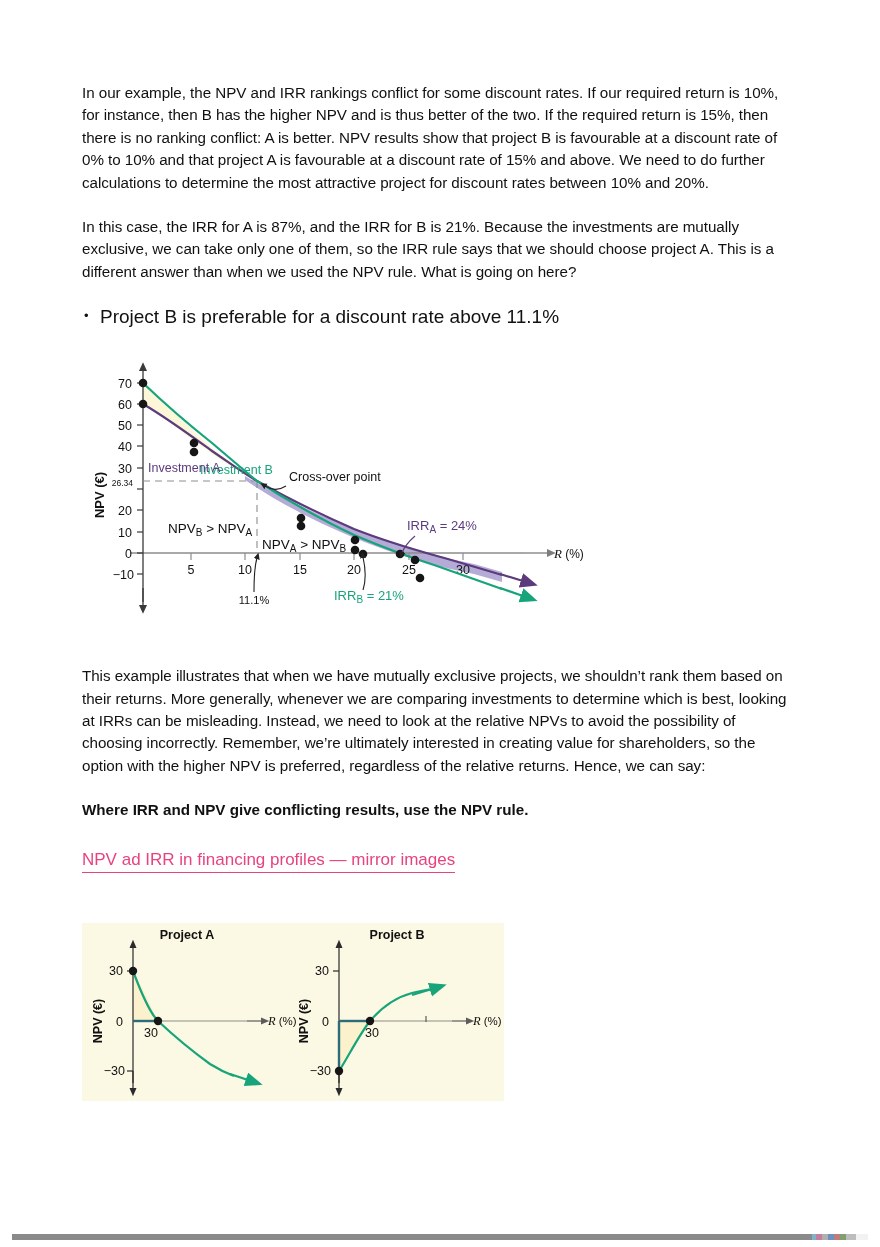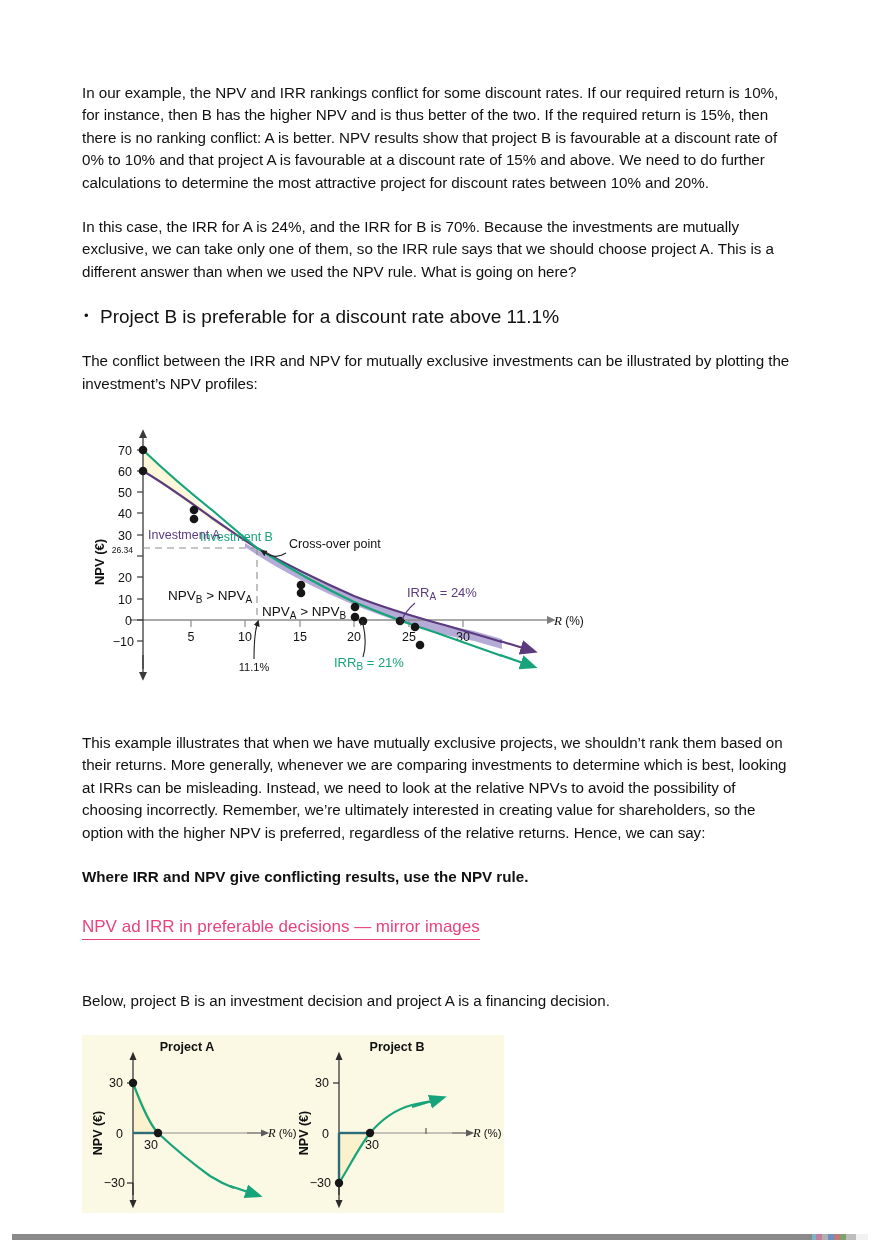--- a/index.html
+++ b/index.html
@@ -135,27 +135,26 @@
   }
 </style>
 </head>
 <body>
 
 <div class="page">
   <div class="content">
 
     <p class="para">In our example, the NPV and IRR rankings conflict for some discount rates. If our required return is 10%, for instance, then B has the higher NPV and is thus better of the two. If the required return is 15%, then there is no ranking conflict: A is better. NPV results show that project B is favourable at a discount rate of 0% to 10% and that project A is favourable at a discount rate of 15% and above. We need to do further calculations to determine the most attractive project for discount rates between 10% and 20%.</p>
 
-    <p class="para">In this case, the IRR for A is 24%, and the IRR for B is 70%. Because the investments are mutually exclusive, we can take only one of them, so the IRR rule says that we should choose project A. This is a different answer than when we used the NPV rule. What is going on here?</p>
+    <p class="para">In this case, the IRR for A is 87%, and the IRR for B is 21%. Because the investments are mutually exclusive, we can take only one of them, so the IRR rule says that we should choose project A. This is a different answer than when we used the NPV rule. What is going on here?</p>
 
     <ul class="bullets">
       <li>Project B is preferable for a discount rate above 11.1%</li>
     </ul>
 
-    <p class="para">The conflict between the IRR and NPV for mutually exclusive investments can be illustrated by plotting the investment’s NPV profiles:</p>
 
     <div class="fig-main">
       <svg width="712" height="285" viewBox="0 0 712 285">
         <defs>
           <marker id="arrEnd" markerWidth="9" markerHeight="9" refX="1" refY="3.2" orient="auto">
             <path d="M0,0 L7,3.2 L0,6.4 z" fill="#7d7d7d"></path>
           </marker>
           <marker id="arrUp" markerWidth="9" markerHeight="9" refX="1" refY="3.2" orient="auto">
             <path d="M0,0 L7,3.2 L0,6.4 z" fill="#3a3a3a"></path>
           </marker>
@@ -280,24 +279,23 @@
 
         <text x="22" y="145" font-family="Liberation Sans, sans-serif" font-size="13" font-weight="bold" fill="#111" text-anchor="middle" transform="rotate(-90 22 145)">NPV (€)</text>
       </svg>
     </div>
 
     <p class="para">This example illustrates that when we have mutually exclusive projects, we shouldn’t rank them based on their returns. More generally, whenever we are comparing investments to determine which is best, looking at IRRs can be misleading. Instead, we need to look at the relative NPVs to avoid the possibility of choosing incorrectly. Remember, we’re ultimately interested in creating value for shareholders, so the option with the higher NPV is preferred, regardless of the relative returns. Hence, we can say:</p>
 
     <p class="bold-rule">Where IRR and NPV give conflicting results, use the NPV rule.</p>
 
     <div class="heading-wrap">
-      <h2 class="pink-heading">NPV ad IRR in preferable decisions — mirror images</h2>
+      <h2 class="pink-heading">NPV ad IRR in financing profiles — mirror images</h2>
     </div>
 
-    <p class="para">Below, project B is an investment decision and project A is a financing decision.</p>
 
     <div class="fig-bottom">
       <svg width="712" height="178" viewBox="0 0 712 178">
         <defs>
           <marker id="bArrR" markerWidth="9" markerHeight="9" refX="1" refY="3" orient="auto">
             <path d="M0,0 L7,3 L0,6 z" fill="#5c5c5c"></path>
           </marker>
           <marker id="bArrUp" markerWidth="9" markerHeight="9" refX="1" refY="3" orient="auto">
             <path d="M0,0 L7,3 L0,6 z" fill="#2b2b2b"></path>
           </marker>

